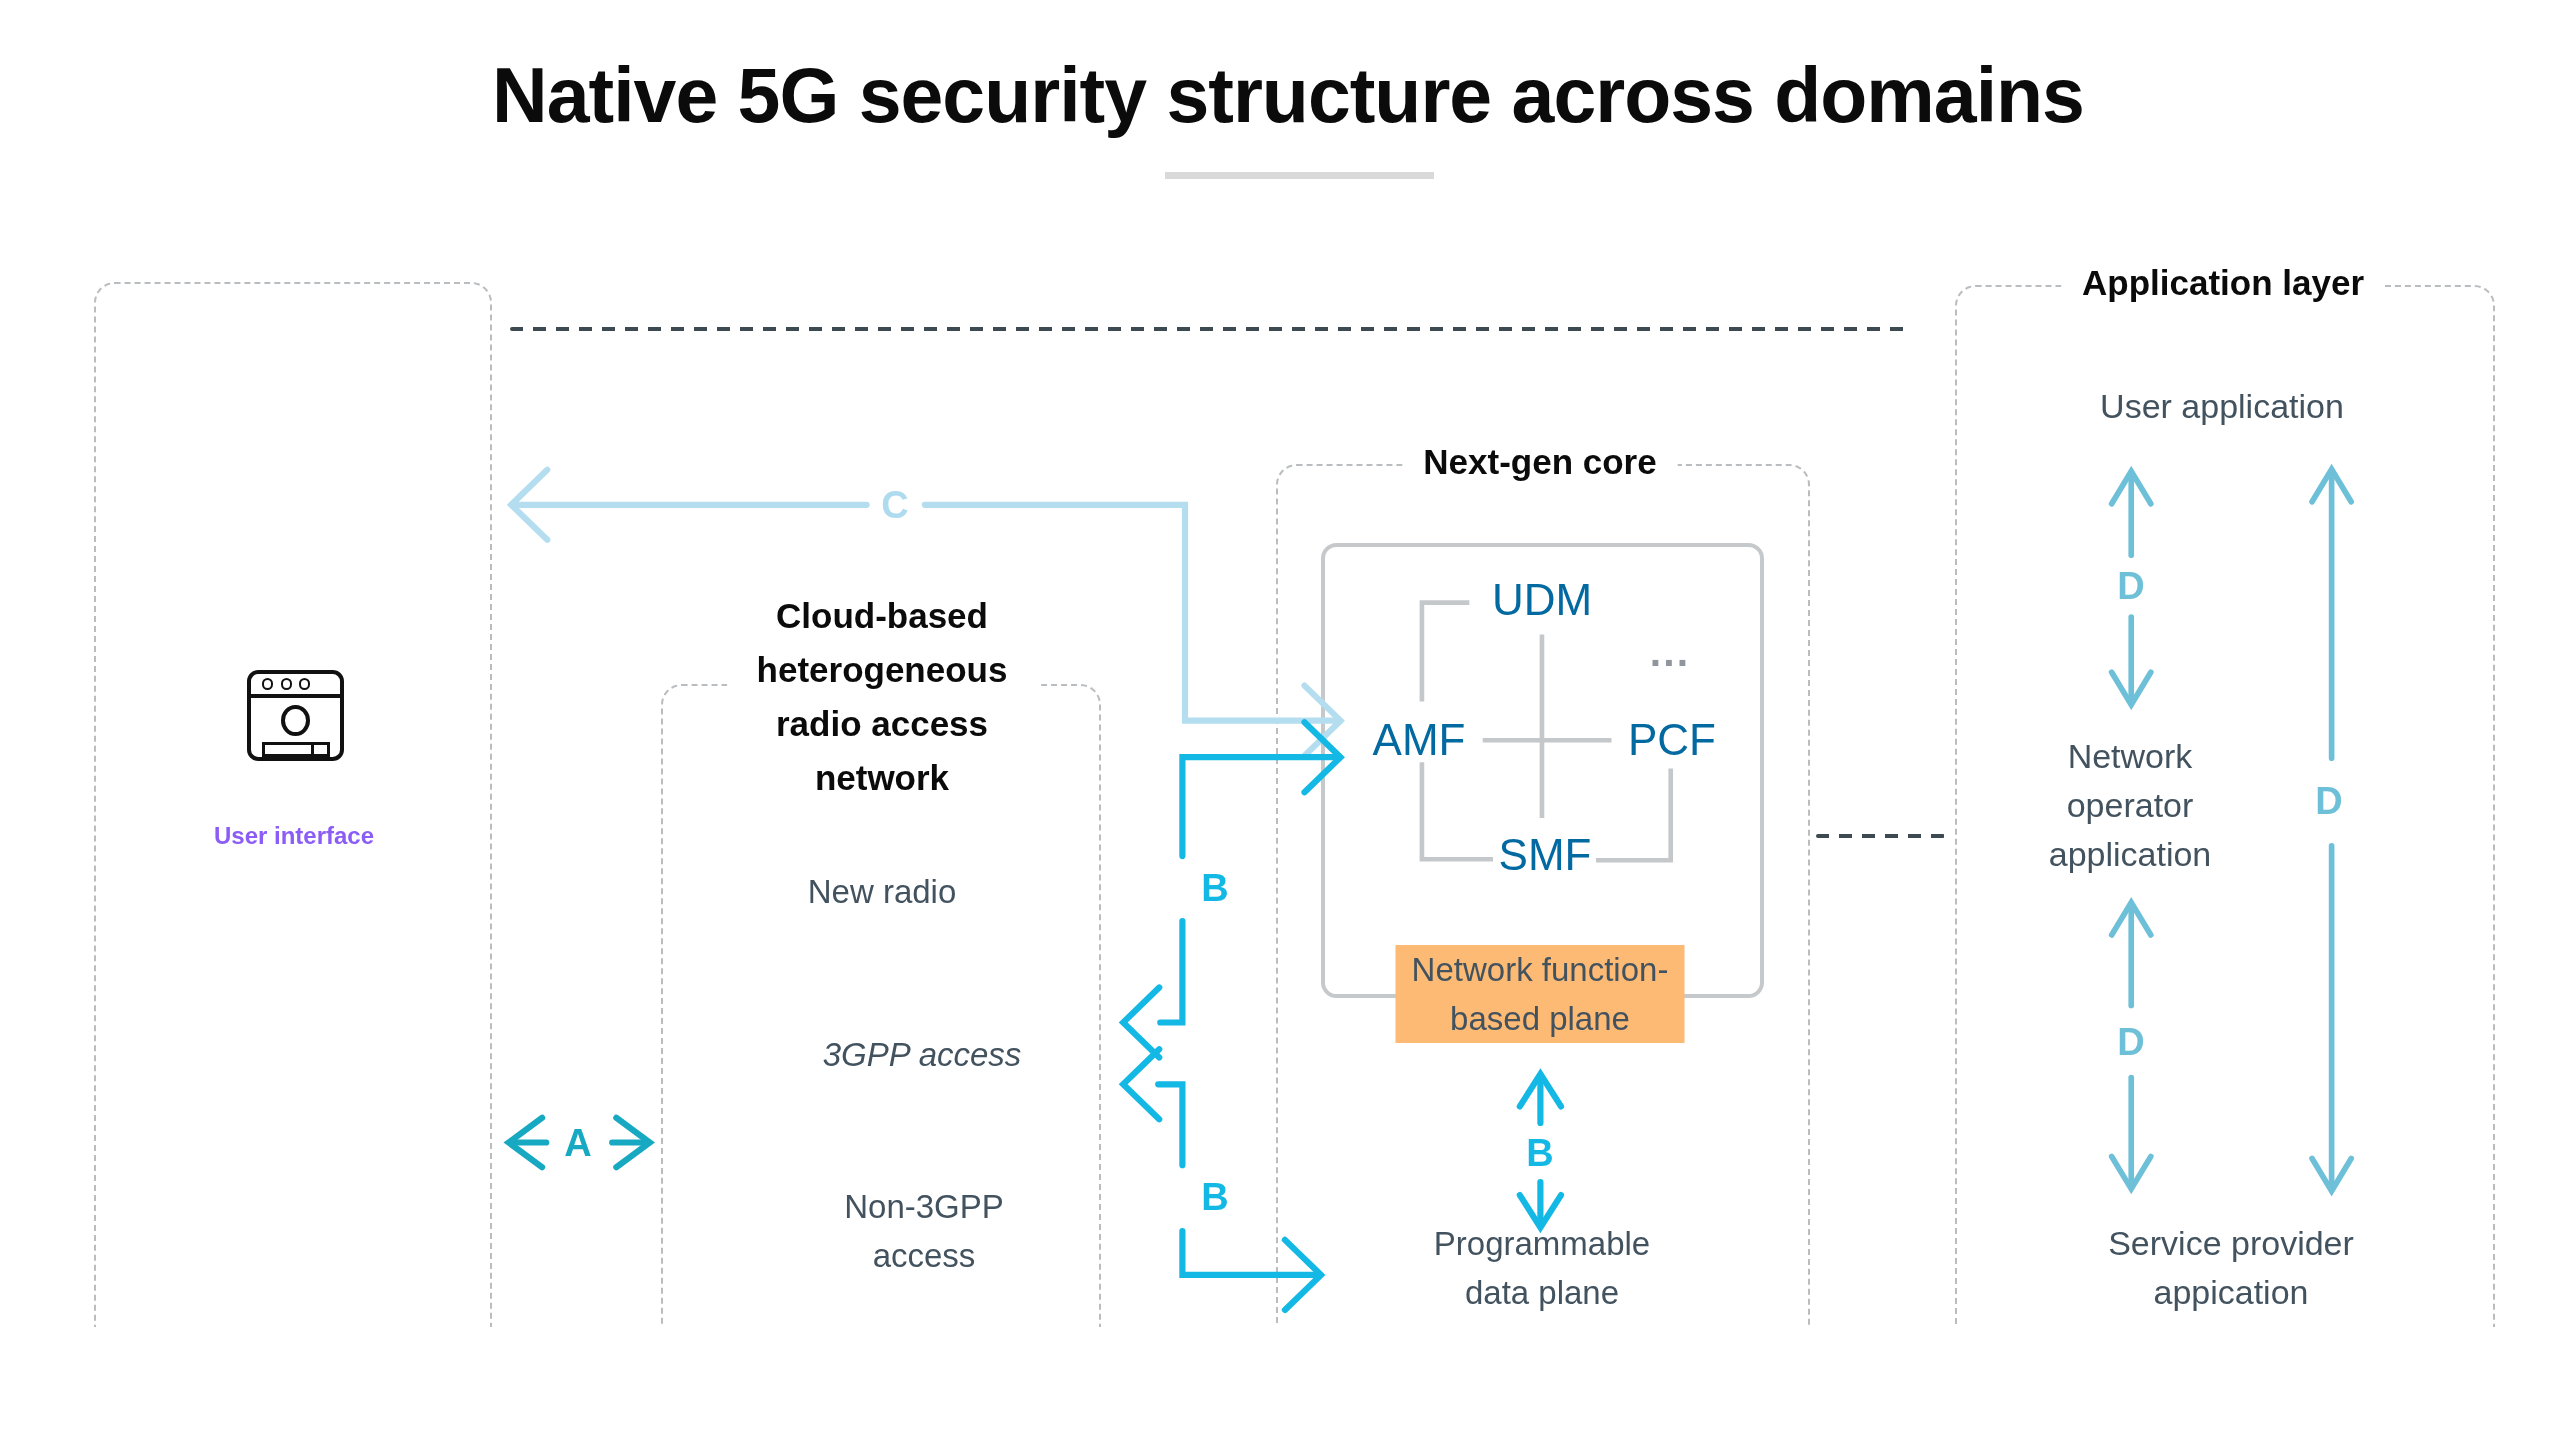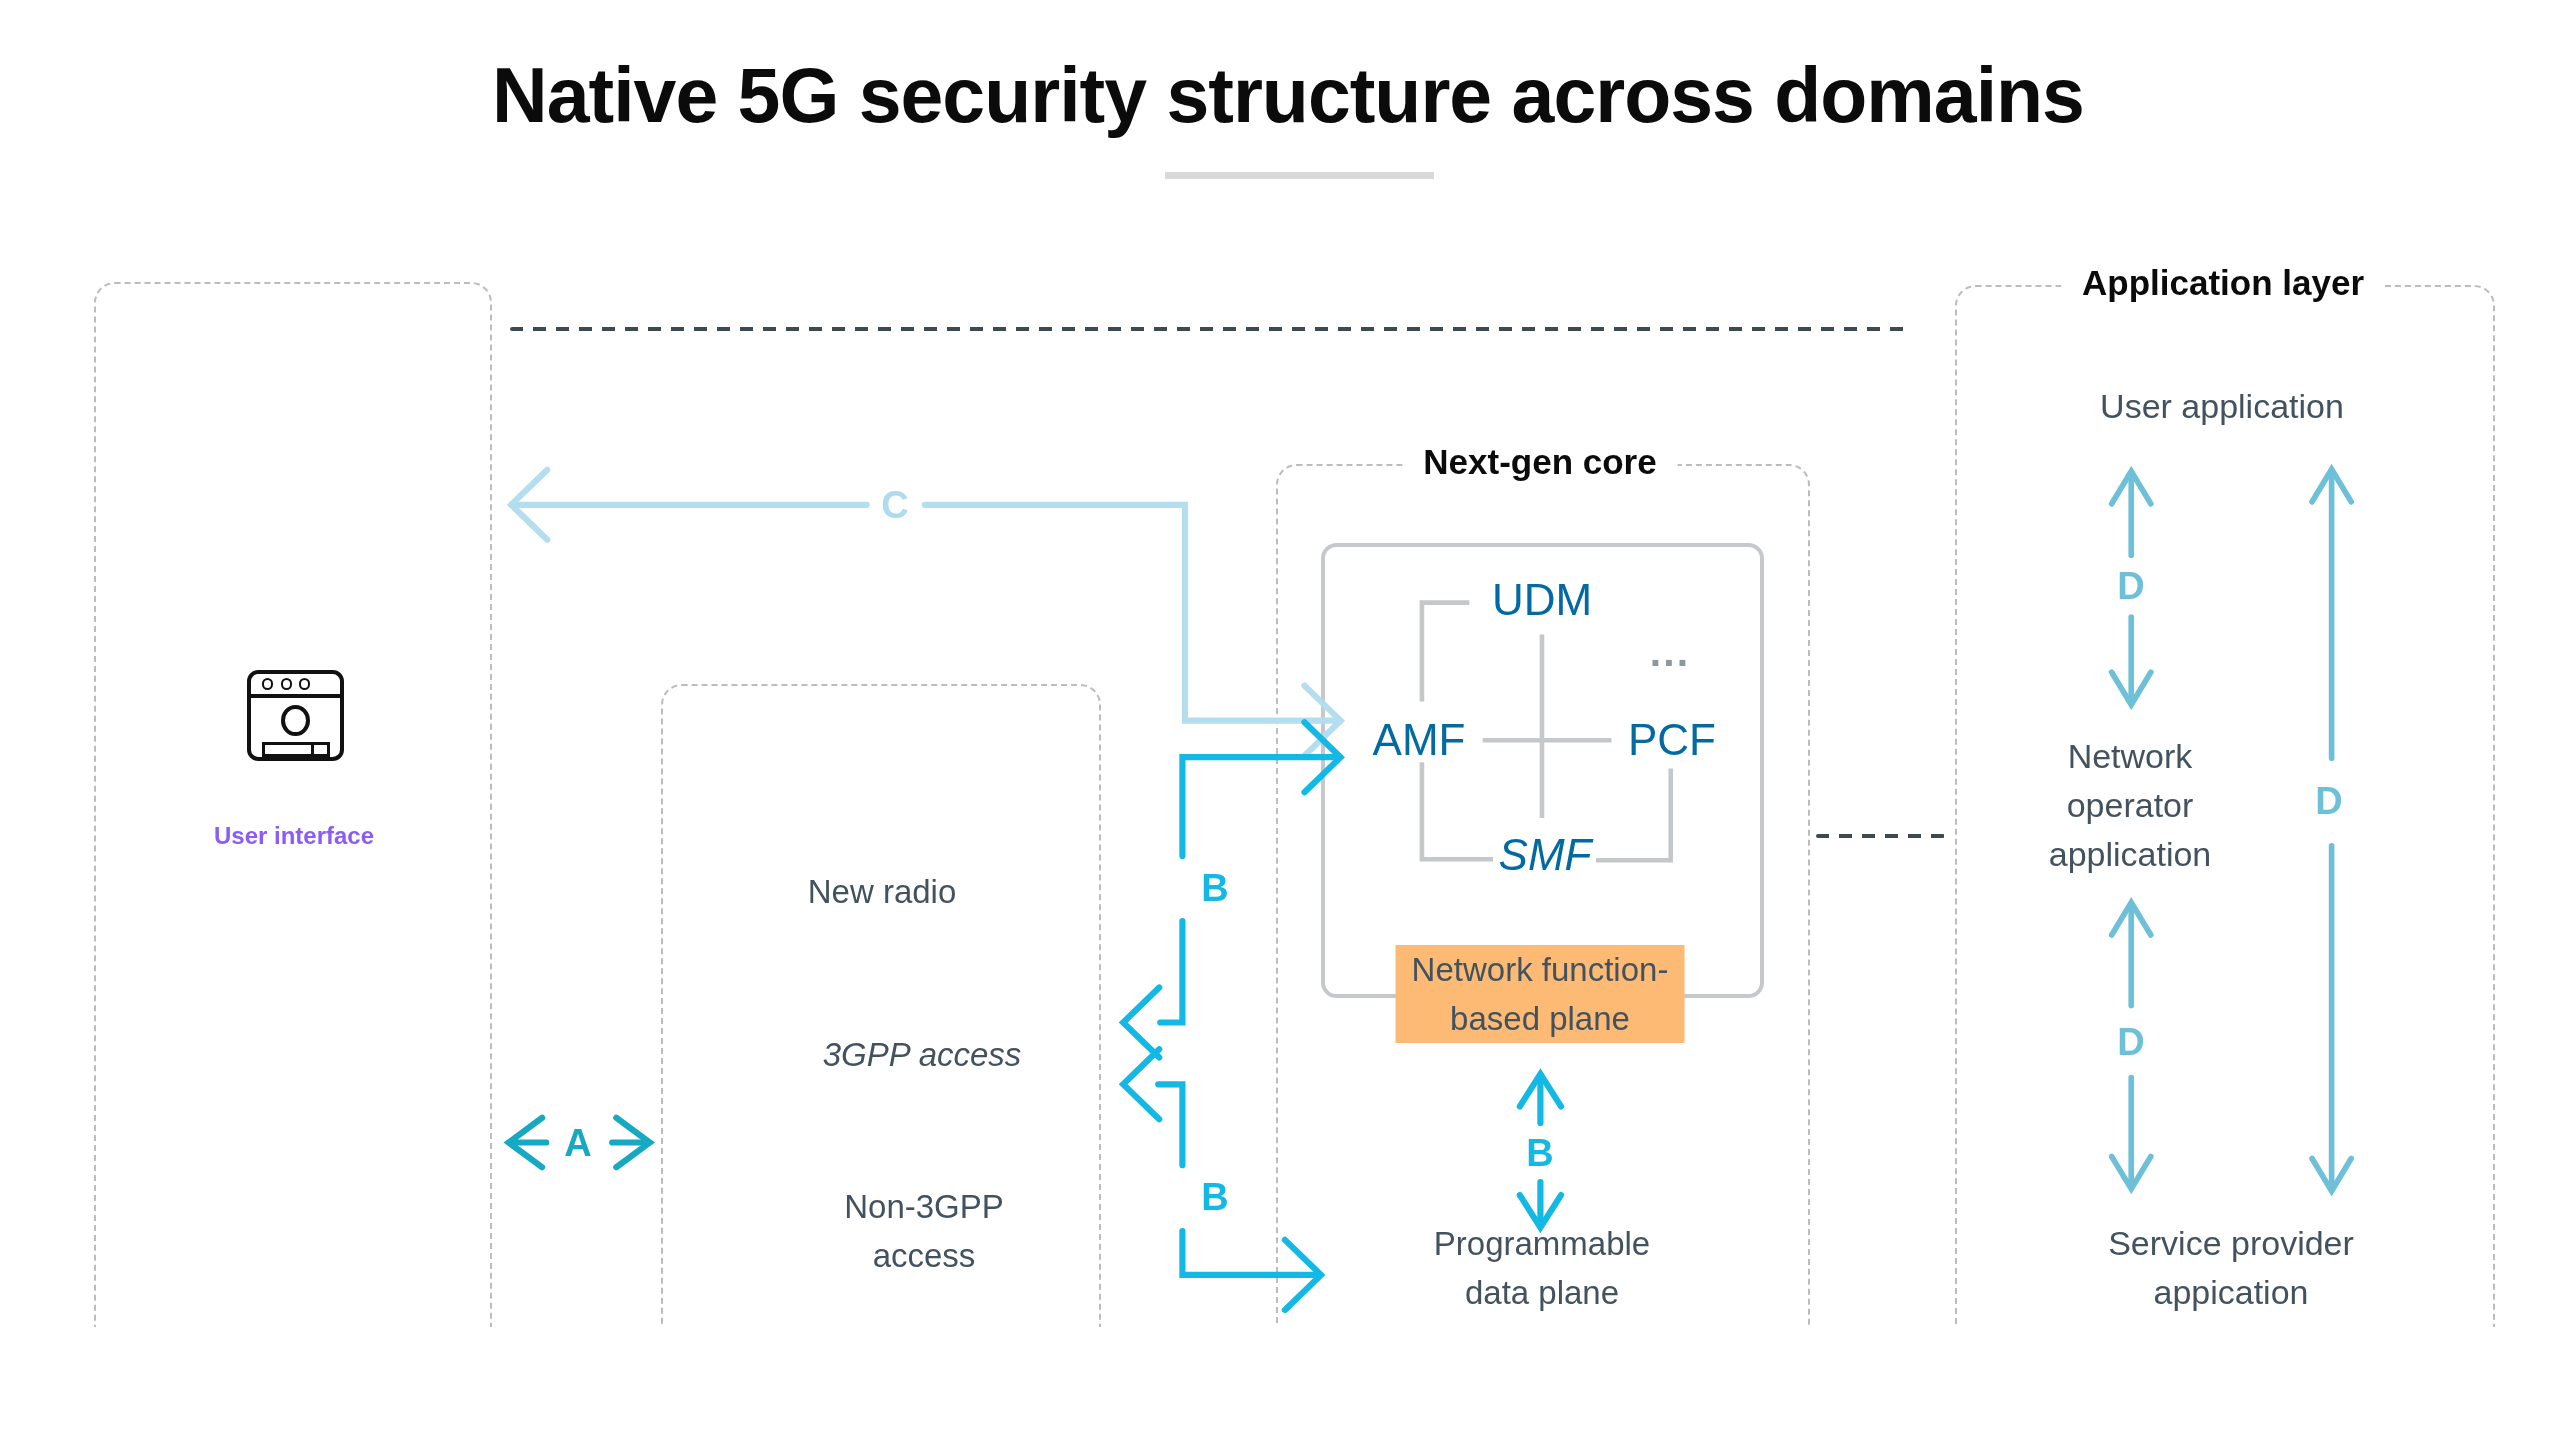--- a/index.html
+++ b/index.html
@@ -153,30 +153,31 @@
       <div style="display:flex;flex-direction:column;align-items:center;margin-top:7.2px;gap:6.2px;">
         <div class="icon-head"></div>
         <div class="icon-bar">
           <div class="icon-bar-div"></div>
         </div>
       </div>
     </div>
   </div>
   <div class="abs ctr ui-label" style="left:294px;top:836px;">User interface</div>
 
+  <div class="abs ctr box-heading" style="left:882px;top:697px;width:289px;white-space:normal;line-height:54px;padding:0 10.3px;">Cloud-based heterogeneous radio access network</div>
   <div class="abs ctr slate" style="left:882px;top:891px;white-space:nowrap;">New radio</div>
   <div class="abs ctr slate" style="left:922px;top:1054px;white-space:nowrap;font-style:italic;">3GPP access</div>
   <div class="abs ctr slate" style="left:924px;top:1231px;width:227px;">Non-3GPP access</div>
 
   <div class="abs ctr box-heading" style="left:1540px;top:462px;">Next-gen core</div>
   <div class="abs ctr func" style="left:1542px;top:600px;">UDM</div>
   <div class="abs ctr dots" style="left:1670px;top:652px;">...</div>
   <div class="abs ctr func" style="left:1419px;top:740px;">AMF</div>
   <div class="abs ctr func" style="left:1672px;top:740px;">PCF</div>
-  <div class="abs ctr func" style="left:1545px;top:855px;font-style:italic;">SMF</div>
+  <div class="abs ctr func" style="left:1545px;top:855px;">SMF</div>
   <div class="abs ctr slate slate-bg" style="left:1540px;top:994px;width:289px;">Network function-based plane</div>
   <div class="abs ctr box-heading" style="left:2223px;top:283px;">Application layer</div>
 
   <div class="abs ctr slate" style="left:1542px;top:1268px;width:247px;">Programmable data plane</div>
   <div class="abs ctr slate" style="left:2222px;top:406px;white-space:nowrap;font-size:34px;">User application</div>
   <div class="abs ctr slate" style="left:2231px;top:1268px;width:350px;font-size:34px;">Service provider appication</div>
   <div class="abs ctr slate" style="left:2130px;top:805px;width:216px;font-size:34px;">Network operator application</div>
 
   <div class="abs ctr conn-label lbl-a" style="left:578px;top:1143px;">A</div>
   <div class="abs ctr conn-label lbl-c" style="left:895px;top:505px;">C</div>

